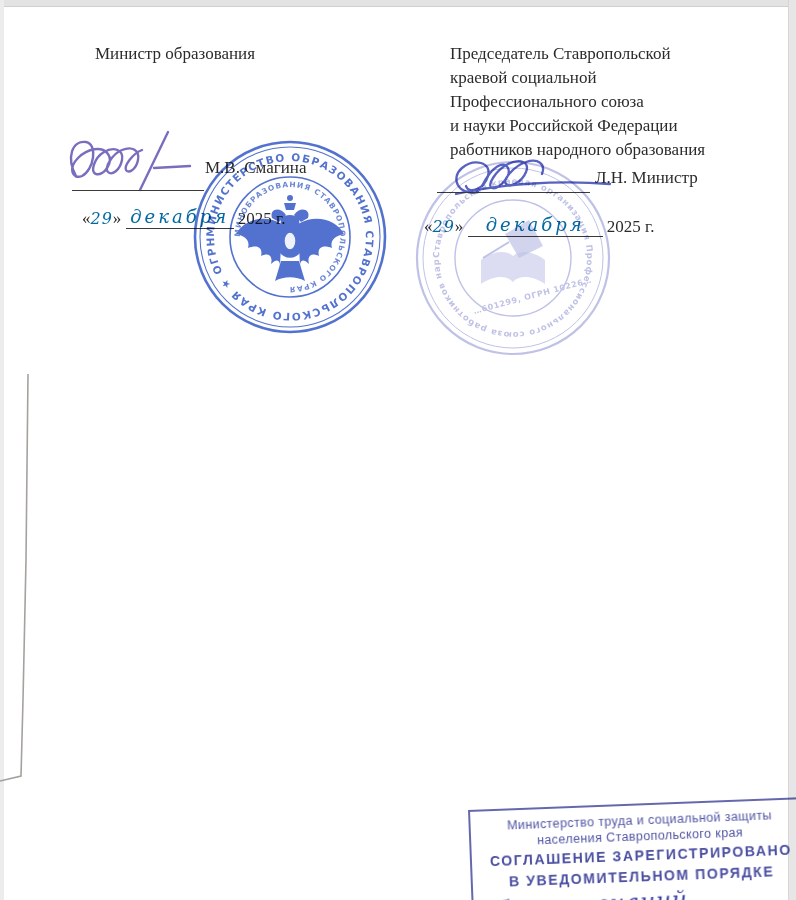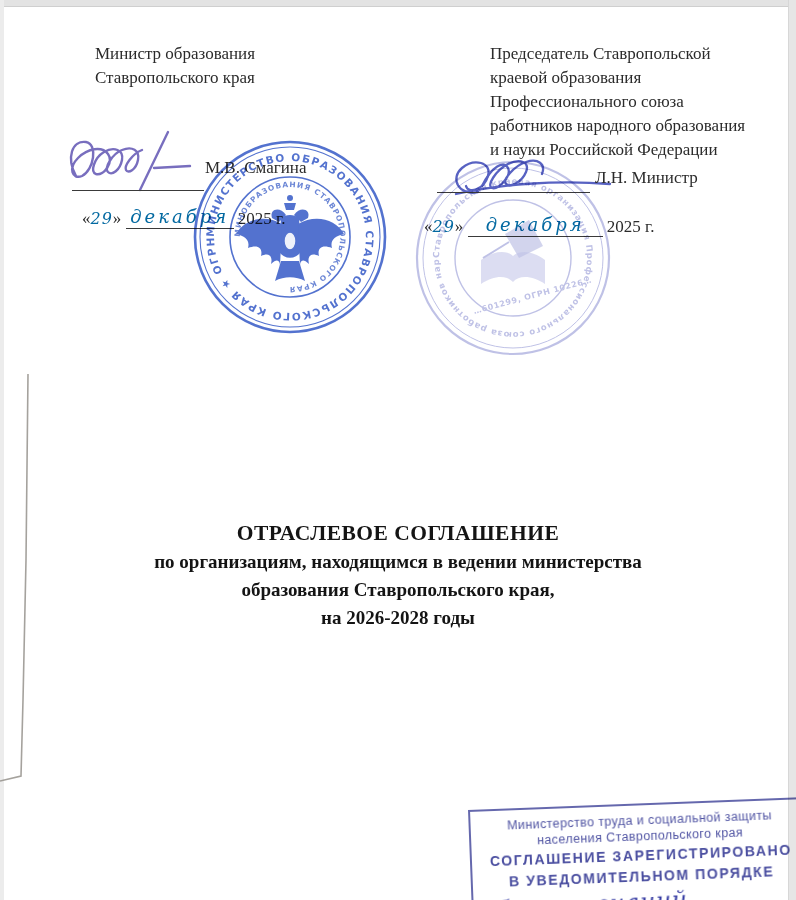--- a/index.html
+++ b/index.html
@@ -59,29 +59,28 @@
   <div class="edge top abs"></div>
   <div class="edge left abs"></div>
   <div class="edge right abs"></div>
 
   <svg class="abs artifact" width="796" height="900" viewBox="0 0 796 900">
     <polyline points="28,374 26,560 23,700 21,776 0,781" fill="none" stroke="#8f8b84" stroke-width="1.6" opacity="0.8"></polyline>
   </svg>
 
   <div class="abs officials" style="left:95px;top:42px;">
     <div class="line">Министр образования</div>
-    <div class="line">Ставропольского края</div>
   </div>
 
-  <div class="abs officials" style="left:450px;top:42px;margin-left:40px;">
+  <div class="abs officials" style="left:450px;top:42px;">
     <div class="line">Председатель Ставропольской</div>
-    <div class="line">краевой образования</div>
+    <div class="line">краевой социальной</div>
     <div class="line">Профессионального союза</div>
+    <div class="line">и науки Российской Федерации</div>
     <div class="line">работников народного образования</div>
-    <div class="line">и науки Российской Федерации</div>
   </div>
 
   <svg class="sig-svg" style="left:62px;top:128px;" width="165" height="78" viewBox="0 0 165 78">
     <g fill="none" stroke="#6a5fb8" stroke-width="2.4" stroke-linecap="round" opacity="0.9">
       <path d="M14,48 C4,30 10,12 24,14 C36,16 32,42 20,48 C10,52 6,40 16,30 C26,20 40,18 46,26 C52,34 42,48 34,46 C28,44 32,30 42,24 C52,18 62,22 60,32 C58,42 50,48 46,44 C42,40 50,26 60,22 C70,18 78,22 76,32 C74,42 66,46 64,42 C62,38 70,26 80,22"></path>
       <path d="M106,4 L78,62"></path>
       <path d="M92,40 L128,38"></path>
     </g>
   </svg>
   <div class="sig-underline" style="left:72px;top:190px;width:132px;"></div>
@@ -154,26 +153,20 @@
       <text font-size="8" letter-spacing="0.6" transform="rotate(-15)" x="-52" y="44">…601299, ОГРН 10226…</text>
     </g>
 
     <g fill="#7f84cd">
       <path d="M-32,2 C-19,-8 -6,-8 0,-2 C6,-8 19,-8 32,2 L32,26 C19,17 6,17 0,24 C-6,17 -19,17 -32,26 Z" fill-opacity="0.55"></path>
       <path d="M-8,-24 L16,-38 L30,-12 L6,0 Z" fill-opacity="0.7"></path>
       <path d="M-30,0 L-4,-16" stroke="#7f84cd" stroke-width="2" fill="none"></path>
     </g>
   </svg>
 
-  <div class="abs doc-title">
-    <div class="t0">ОТРАСЛЕВОЕ СОГЛАШЕНИЕ</div>
-    <div class="t">по организациям, находящимся в ведении министерства</div>
-    <div class="t">образования Ставропольского края,</div>
-    <div class="t">на 2026-2028 годы</div>
-  </div>
 
   <div class="abs reg-stamp">
     <div class="s">Министерство труда и социальной защиты</div>
     <div class="s">населения Ставропольского края</div>
     <div class="b">СОГЛАШЕНИЕ ЗАРЕГИСТРИРОВАНО</div>
     <div class="b">В УВЕДОМИТЕЛЬНОМ ПОРЯДКЕ</div>
     <div class="reg-note-wrap">
       <span class="reg-note">без замечаний</span>
     </div>
   </div>

